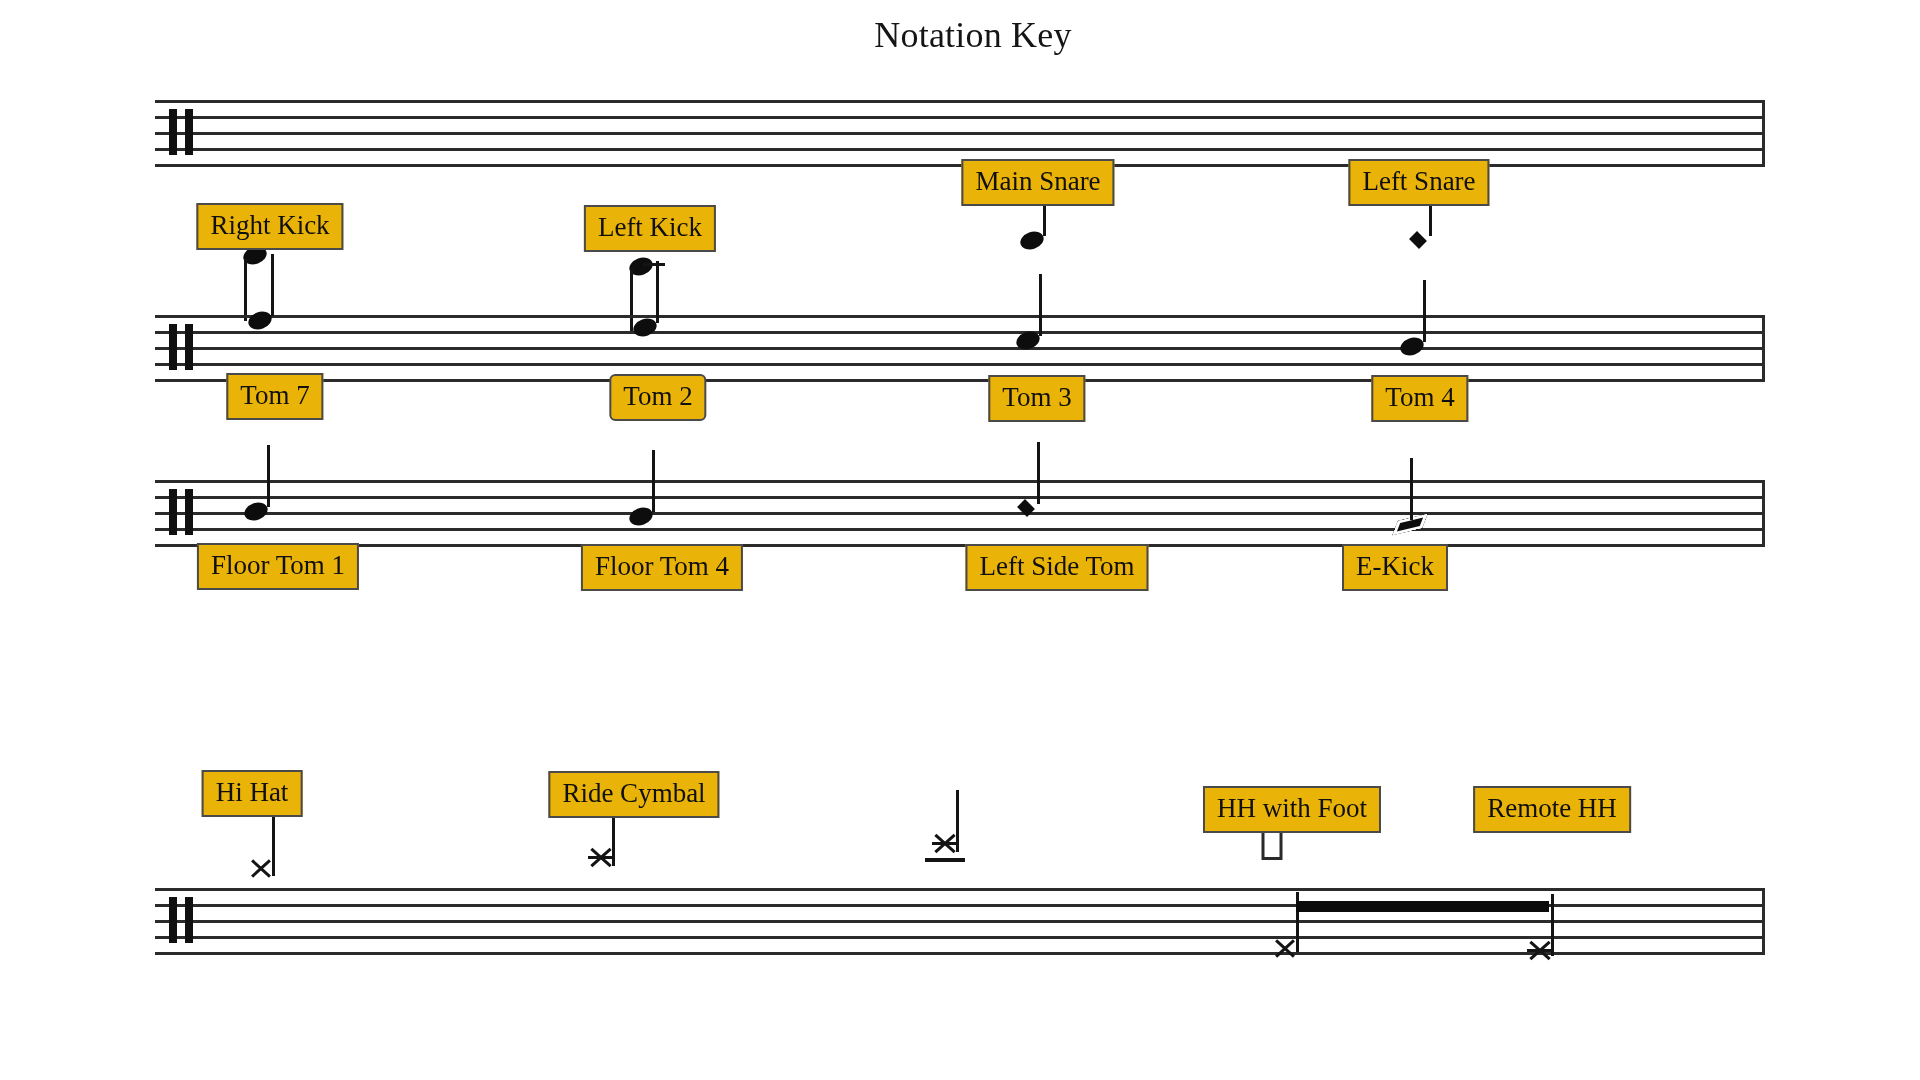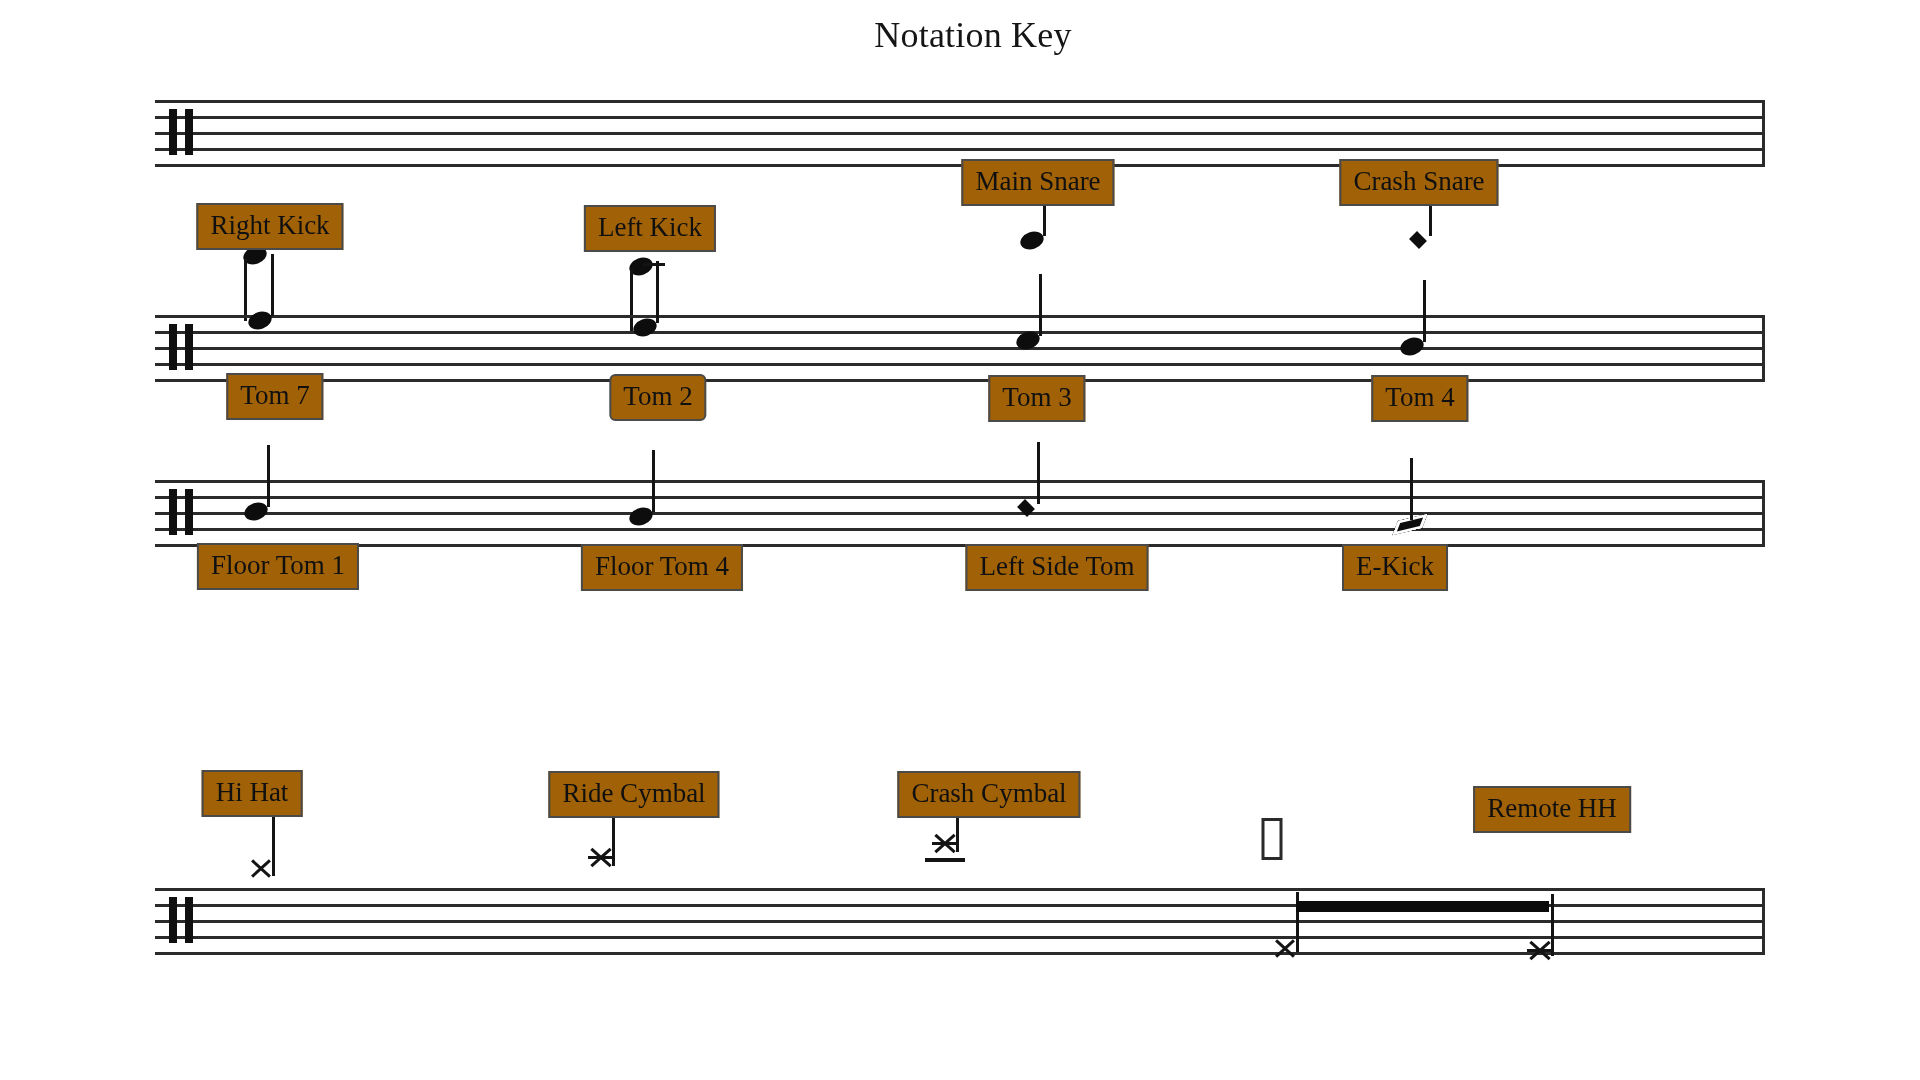--- a/index.html
+++ b/index.html
@@ -204,21 +204,21 @@
     position: absolute;
     height: 11px;
     background: #0b0b0b;
   }
 
   
   .label-box {
     position: absolute;
     box-sizing: border-box;
     border: 2px solid #4a4a4a;
-    background: #a16207;
+    background: #eab308;
     font-family: "Liberation Serif", "DejaVu Serif", serif;
     font-size: 27px;
     line-height: 1;
     color: #101010;
     padding: 7px 12px 9px 12px;
     white-space: nowrap;
     transform: translateX(-50%);
     text-align: center;
   }
 
@@ -272,21 +272,21 @@
 
     <div class="note" style="left:1418px; top:140px;">
       <div class="head-diamond"></div>
       <div class="stem up"></div>
     </div>
   </div>
 
   <div class="label-box" style="left:270px; top:203px;">Right Kick</div>
   <div class="label-box" style="left:650px; top:205px;">Left Kick</div>
   <div class="label-box" style="left:1038px; top:159px;">Main Snare</div>
-  <div class="label-box" style="left:1419px; top:159px;">Crash Snare</div>
+  <div class="label-box" style="left:1419px; top:159px;">Left Snare</div>
 
   <div class="system" style="top:315px;">
     <div class="staff">
       <div class="staff-line l1"></div>
       <div class="staff-line l2"></div>
       <div class="staff-line l3"></div>
       <div class="staff-line l4"></div>
       <div class="staff-line l5"></div>
       <div class="staff-endbar"></div>
       <div class="drum-clef">
@@ -413,16 +413,16 @@
       <div class="stem up" style="bottom:-6px; height:62px;"></div>
     </div>
 
     <div class="beam" style="left:1296px; top:13px; width:253px;"></div>
   </div>
 
   <div class="tofu-glyph" style="left:1272px; top:818px;"></div>
 
   <div class="label-box" style="left:252px; top:770px;">Hi Hat</div>
   <div class="label-box" style="left:634px; top:771px;">Ride Cymbal</div>
-  <div class="label-box" style="left:989px; top:771px;">Crash Cymbal</div>
+  <div class="label-box" style="left:1292px; top:786px;">HH with Foot</div>
   <div class="label-box" style="left:1544px; top:786px;margin-left:8px;">Remote HH</div>
 
 </div>
 
 </body></html>

